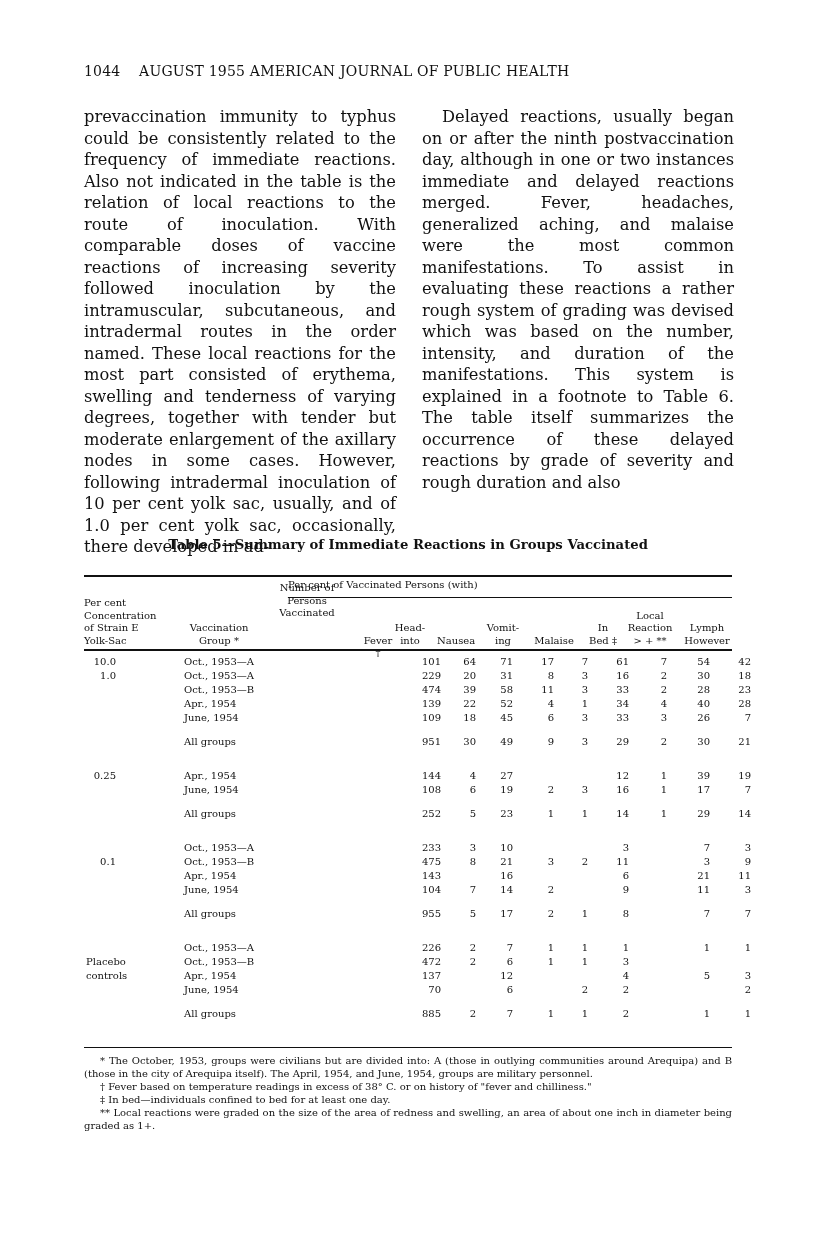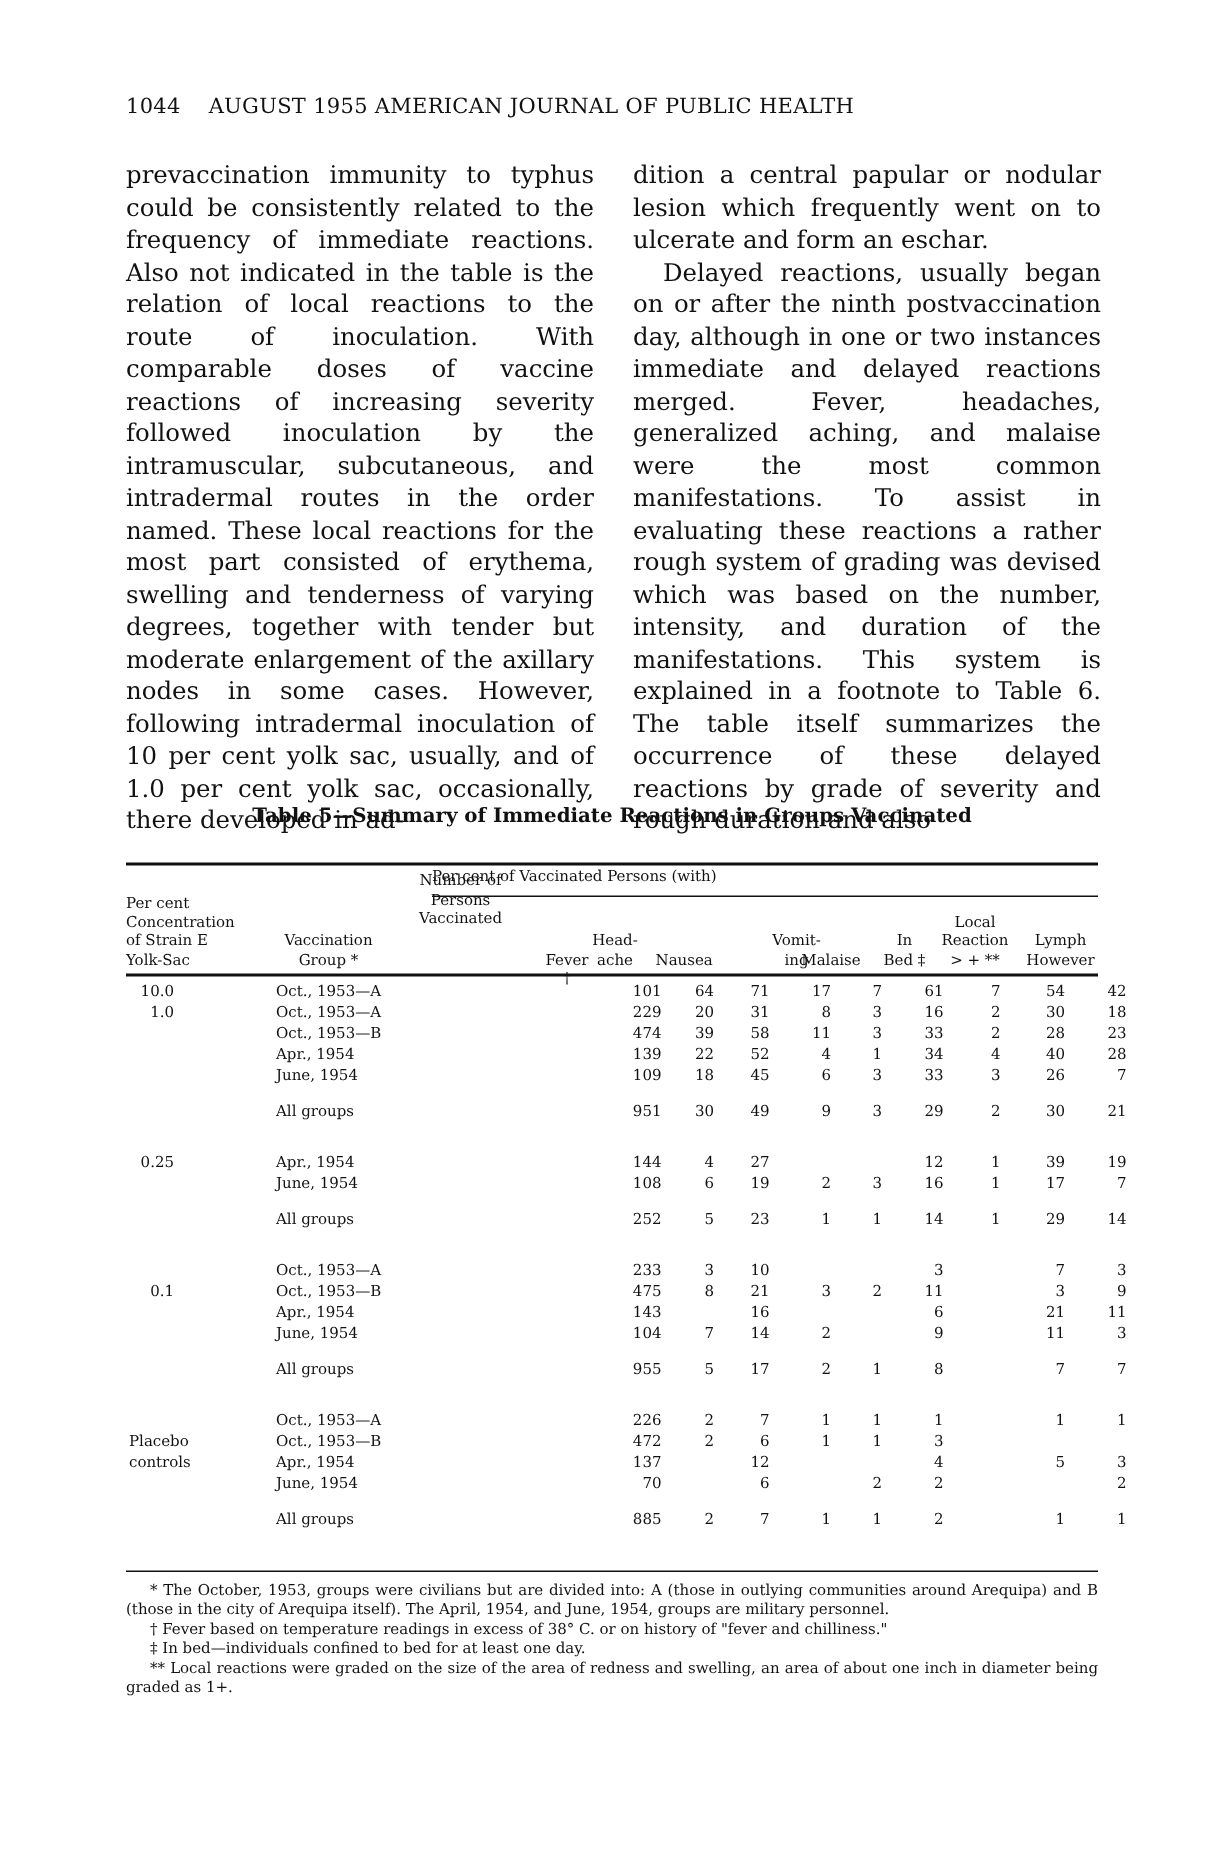--- a/index.html
+++ b/index.html
@@ -35,21 +35,20 @@
 
 <div class="header">
   <span class="pg">1044</span>
   <span>AUGUST 1955 AMERICAN JOURNAL OF PUBLIC HEALTH</span>
 </div>
 
 <div class="col left">
   <p>prevaccination immunity to typhus could be consistently related to the frequency of immediate reactions. Also not indicated in the table is the relation of local reactions to the route of inoculation. With comparable doses of vaccine reactions of increasing severity followed inoculation by the intramuscular, subcutaneous, and intradermal routes in the order named. These local reactions for the most part consisted of erythema, swelling and tenderness of varying degrees, together with tender but moderate enlargement of the axillary nodes in some cases. However, following intradermal inoculation of 10 per cent yolk sac, usually, and of 1.0 per cent yolk sac, occasionally, there developed in ad-</p>
 </div>
 <div class="col right">
-  <p>dition a central papular or nodular lesion which frequently went on to ulcerate and form an eschar.</p>
   <p class="indent">Delayed reactions, usually began on or after the ninth postvaccination day, although in one or two instances immediate and delayed reactions merged. Fever, headaches, generalized aching, and malaise were the most common manifestations. To assist in evaluating these reactions a rather rough system of grading was devised which was based on the number, intensity, and duration of the manifestations. This system is explained in a footnote to Table 6. The table itself summarizes the occurrence of these delayed reactions by grade of severity and rough duration and also</p>
 </div>
 
 <div class="table-title">
   <div>Table 5—Summary of Immediate Reactions in Groups Vaccinated</div>
 </div>
 
 <div class="rule top"></div>
 <div class="span-head">Per cent of Vaccinated Persons (with)</div>
 <div class="rule mid"></div>
@@ -68,26 +67,26 @@
     <div class="hcell" style="left: 272px; width: 70px; text-align: center; top: 582px;">
       <div>Number of</div>
       <div>Persons</div>
       <div>Vaccinated</div>
     </div>
     <div class="hcell" style="left: 348px; width: 36px; text-align: center; top: 634.5px; margin-left: 12px;">
       <div>Fever †</div>
     </div>
     <div class="hcell" style="left: 392px; width: 36px; text-align: center; top: 622px;">
       <div>Head-</div>
-      <div>ache</div>
+      <div>into</div>
     </div>
     <div class="hcell" style="left: 437px; width: 38px; text-align: center; top: 634.5px;">
       <div>Nausea</div>
     </div>
-    <div class="hcell" style="left: 512px; width: 38px; text-align: center; top: 622px;">
+    <div class="hcell" style="left: 484px; width: 38px; text-align: center; top: 622px;">
       <div>Vomit-</div>
       <div>ing</div>
     </div>
     <div class="hcell" style="left: 532px; width: 44px; text-align: center; top: 634.5px;">
       <div>Malaise</div>
     </div>
     <div class="hcell" style="left: 588px; width: 30px; text-align: center; top: 622px;">
       <div>In</div>
       <div>Bed ‡</div>
     </div>

